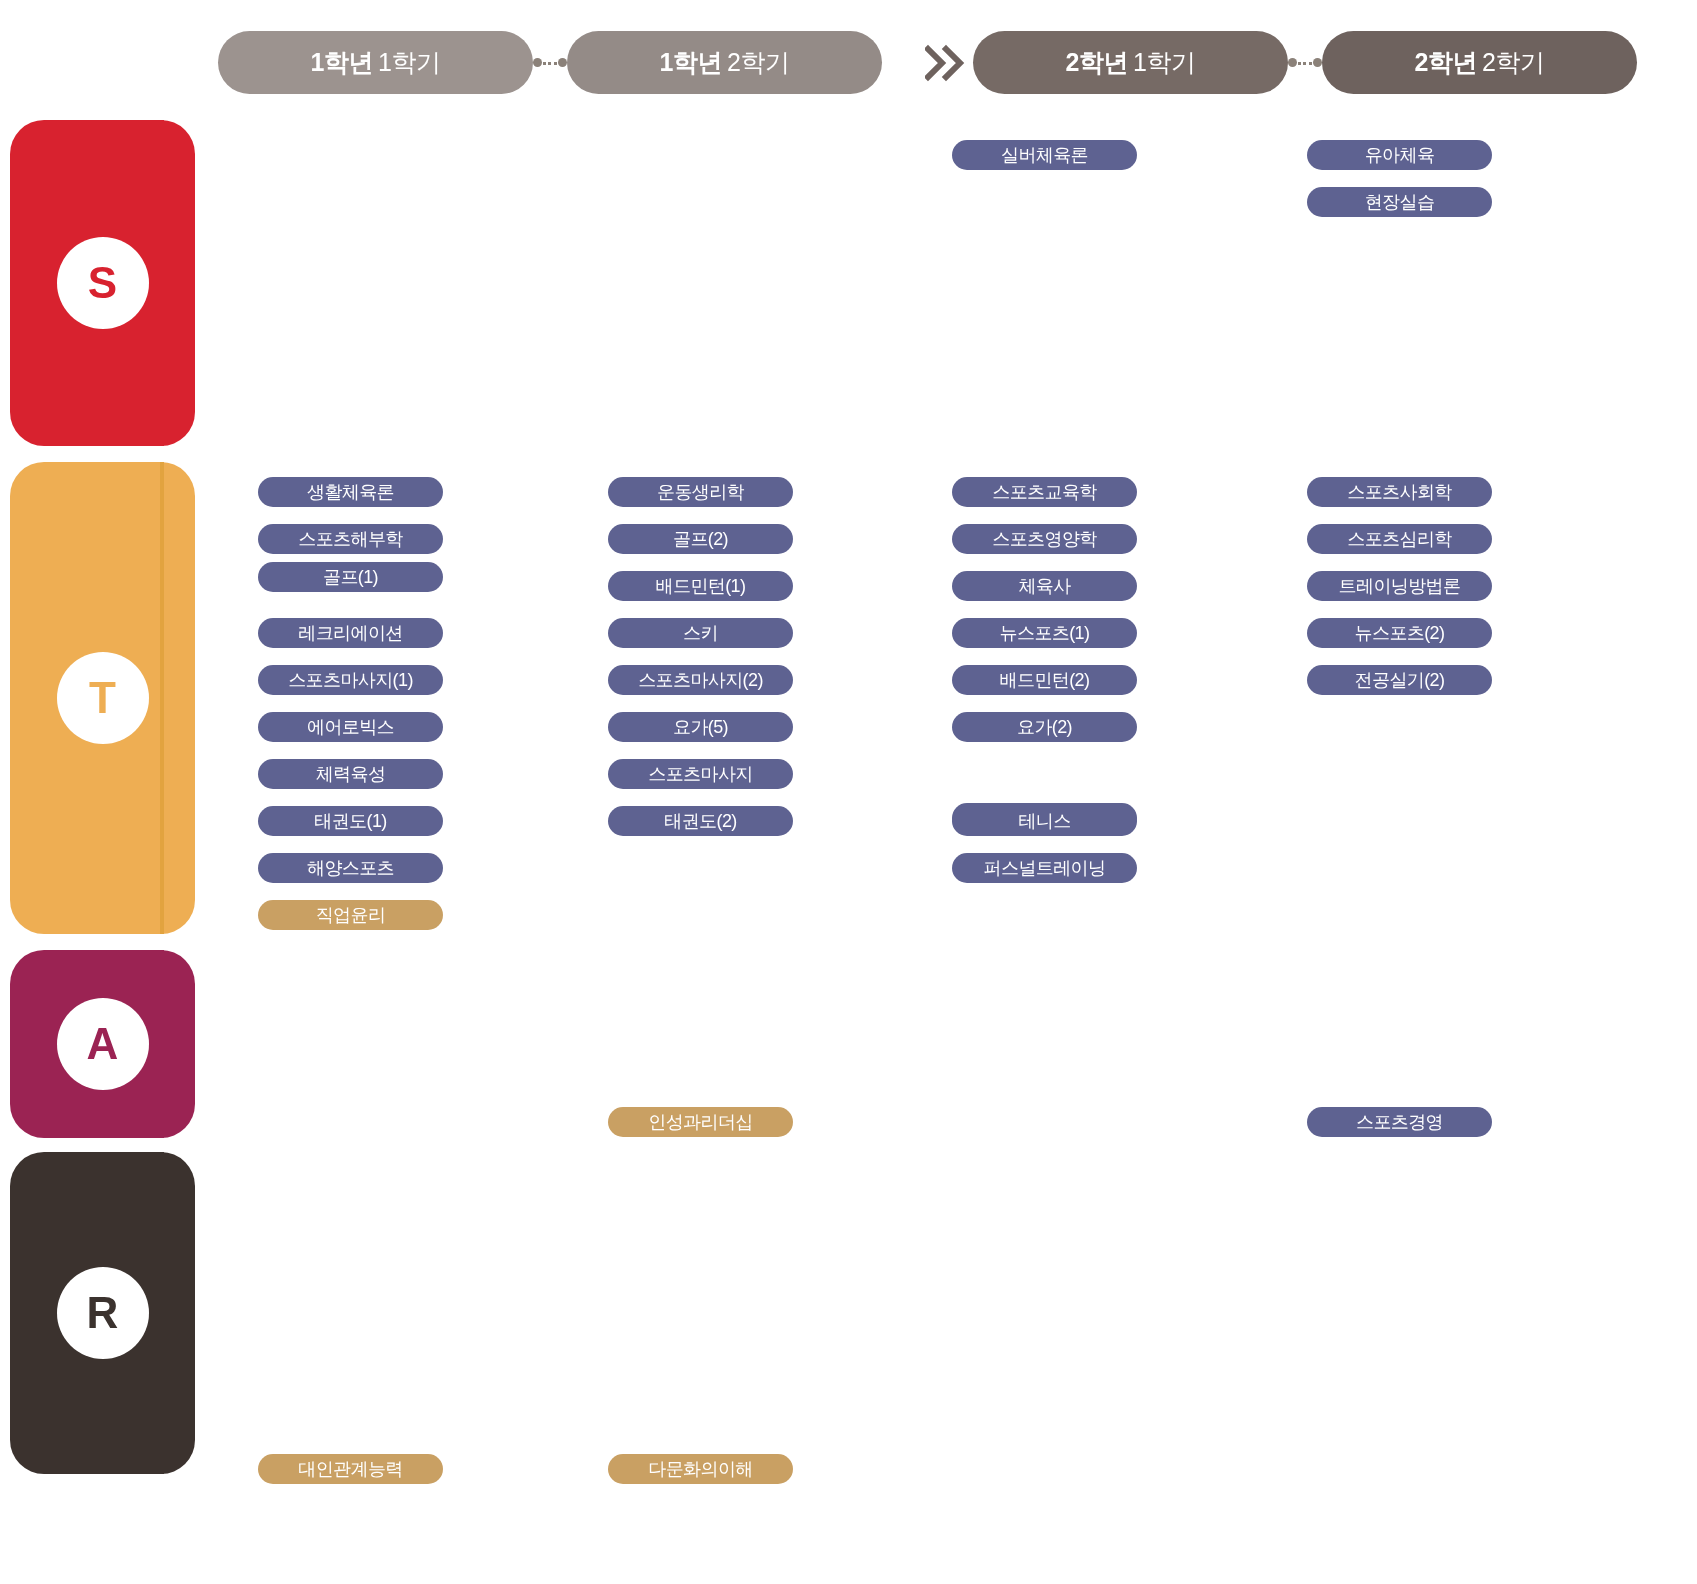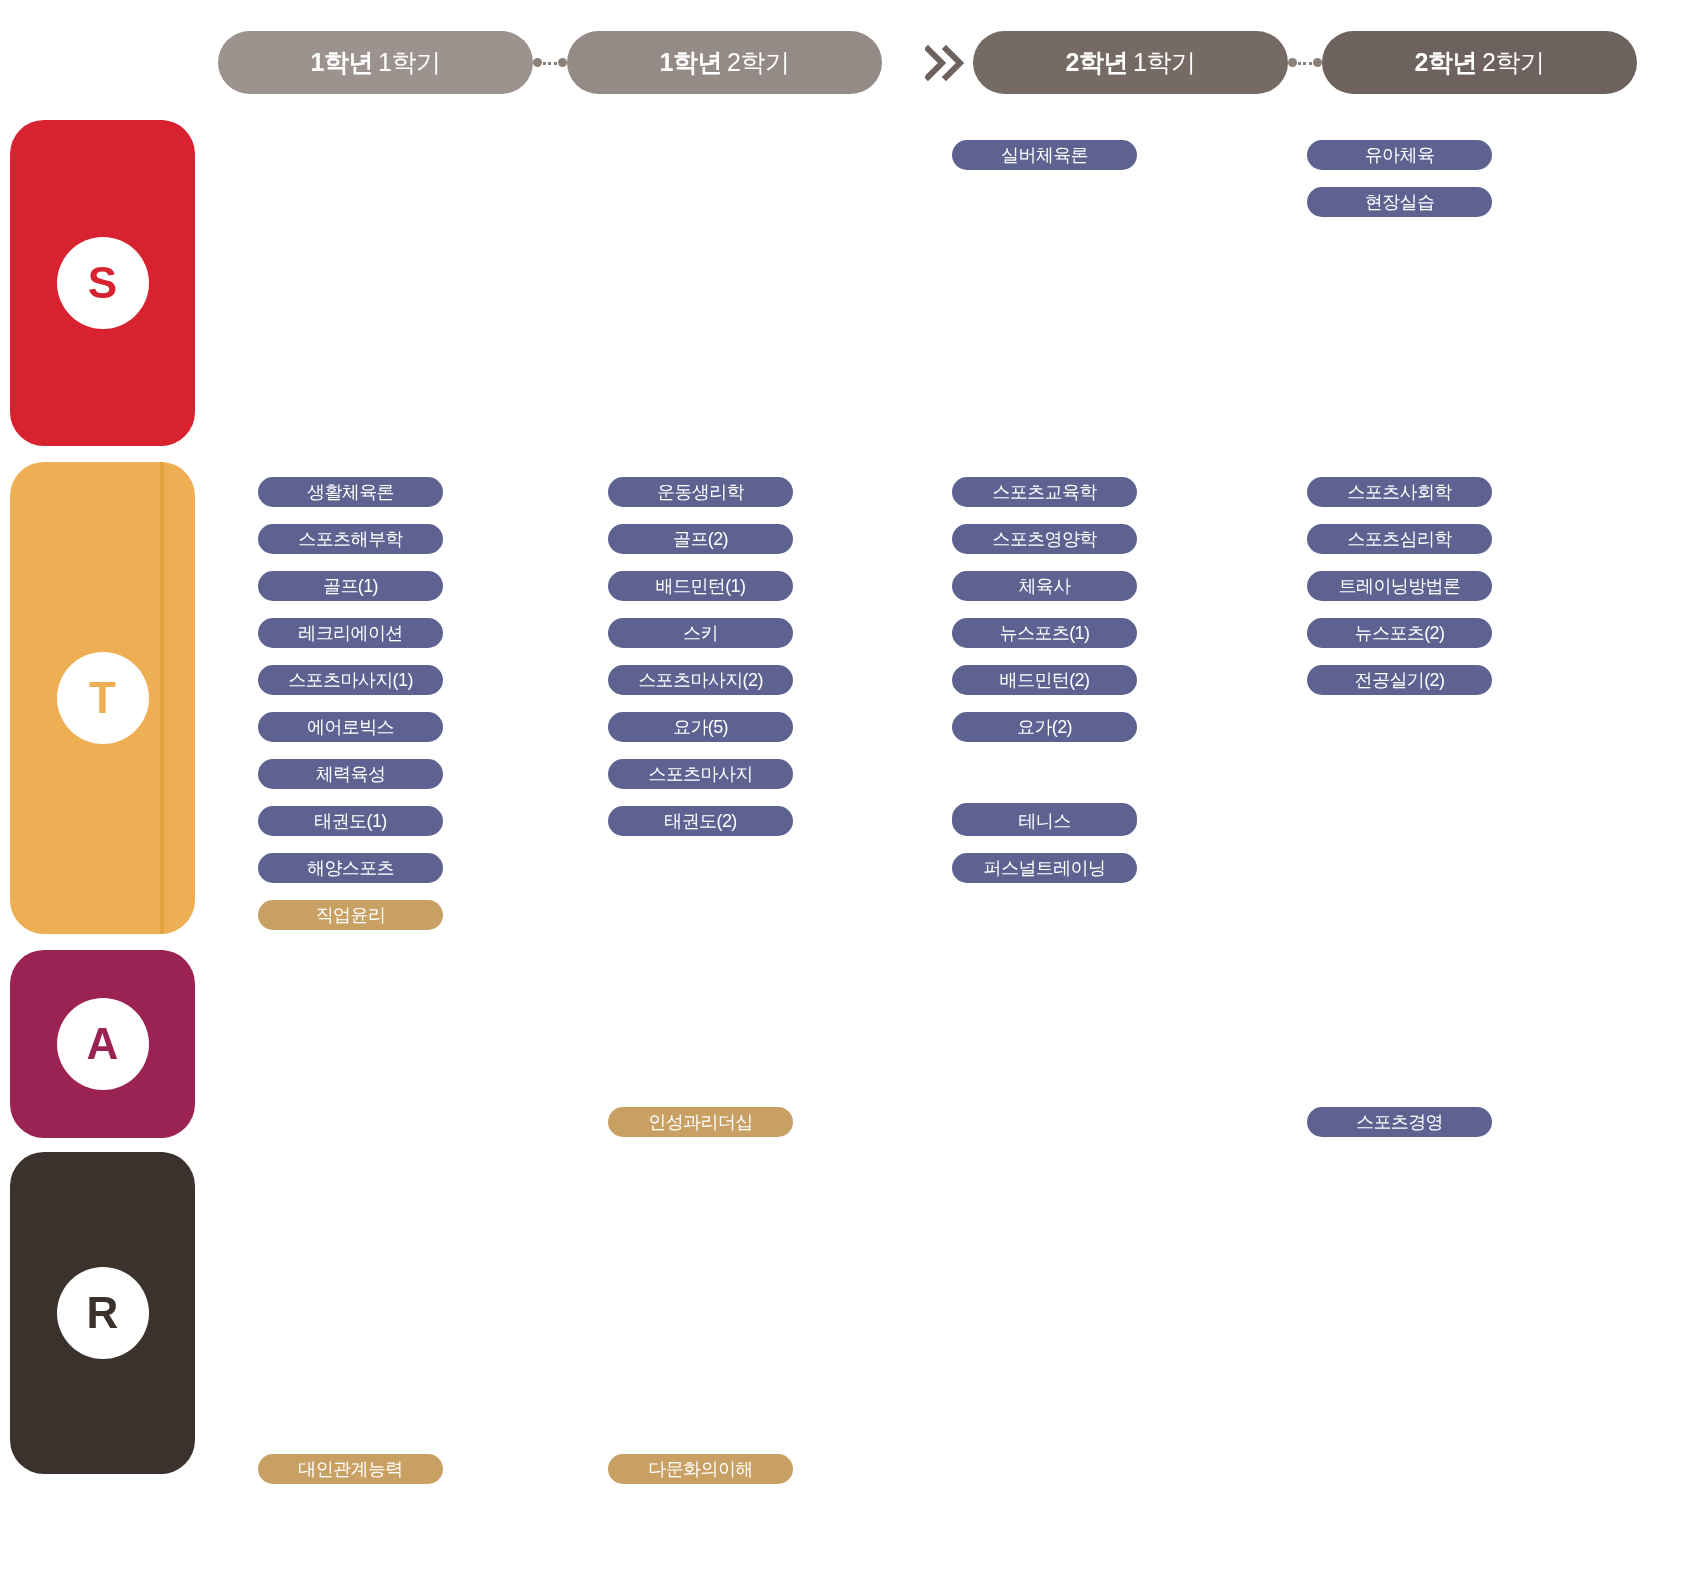--- a/index.html
+++ b/index.html
@@ -197,21 +197,21 @@
         <div class="grid-line" style="top: 153.5px;"></div>
         <div class="grid-line" style="top: 200.5px;"></div>
         <div class="grid-line" style="top: 247.5px;"></div>
         <div class="grid-line" style="top: 294.5px;"></div>
         <div class="grid-line" style="top: 341.5px;"></div>
         <div class="grid-line" style="top: 388.5px;"></div>
         <div class="grid-line" style="top: 435.5px;"></div>
         <div class="grid-line" style="top: 482.5px;"></div>
         <div class="cell col1 c-major" style="top: 13px;">생활체육론</div>
         <div class="cell col1 c-major" style="top: 60px;">스포츠해부학</div>
-        <div class="cell col1 c-major" style="top: 107px;">골프(1)</div>
+        <div class="cell col1 c-major" style="top: 98px;">골프(1)</div>
         <div class="cell col1 c-major" style="top: 154px;">레크리에이션</div>
         <div class="cell col1 c-major" style="top: 201px;">스포츠마사지(1)</div>
         <div class="cell col1 c-major" style="top: 248px;">에어로빅스</div>
         <div class="cell col1 c-major" style="top: 295px;">체력육성</div>
         <div class="cell col1 c-major" style="top: 342px;">태권도(1)</div>
         <div class="cell col1 c-major" style="top: 389px;">해양스포츠</div>
         <div class="cell col1 c-general" style="top: 436px;">직업윤리</div>
         <div class="cell col2 c-major" style="top: 13px; text-align: right;">운동생리학</div>
         <div class="cell col2 c-major" style="top: 60px;">골프(2)</div>
         <div class="cell col2 c-major" style="top: 107px;">배드민턴(1)</div>

